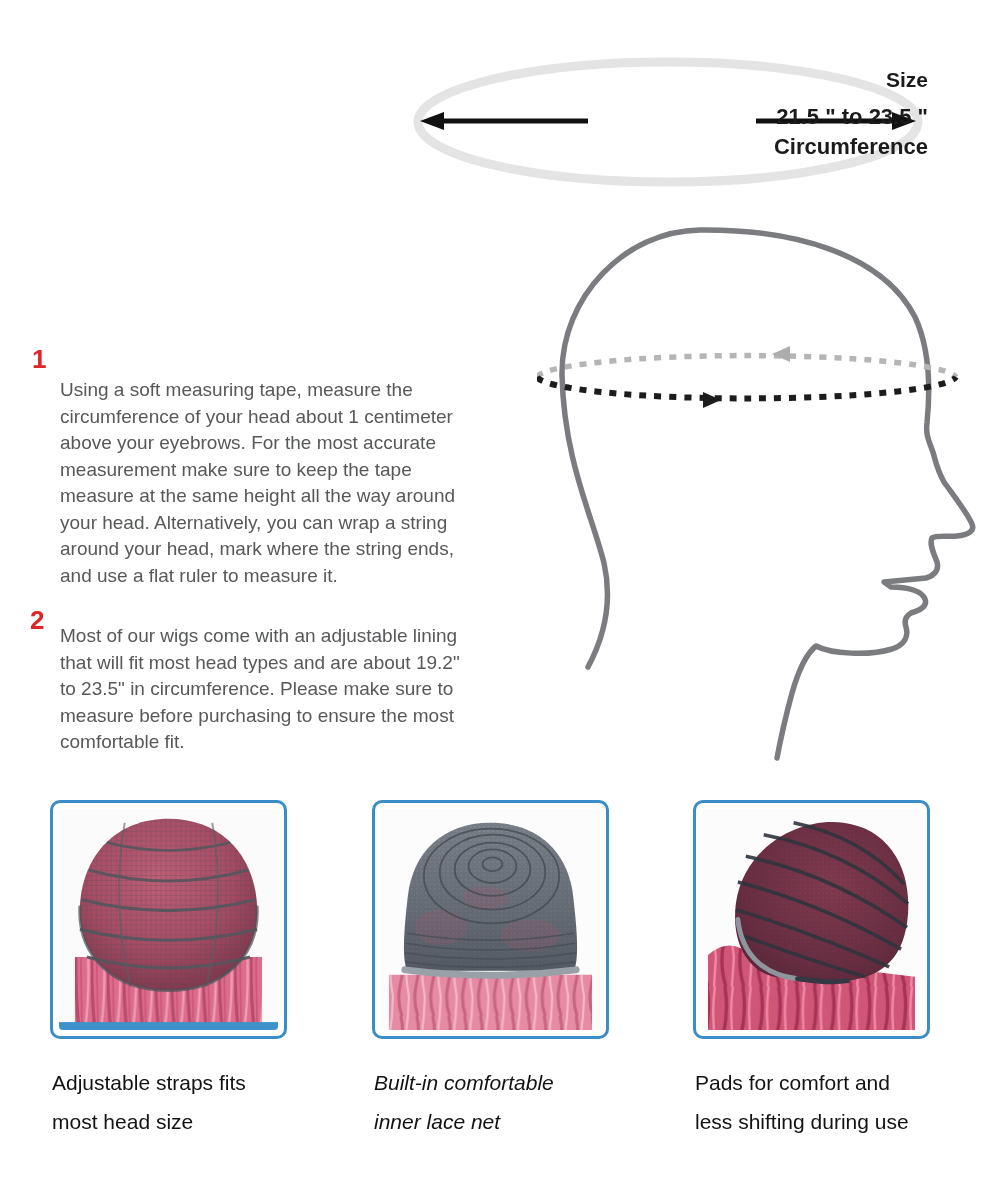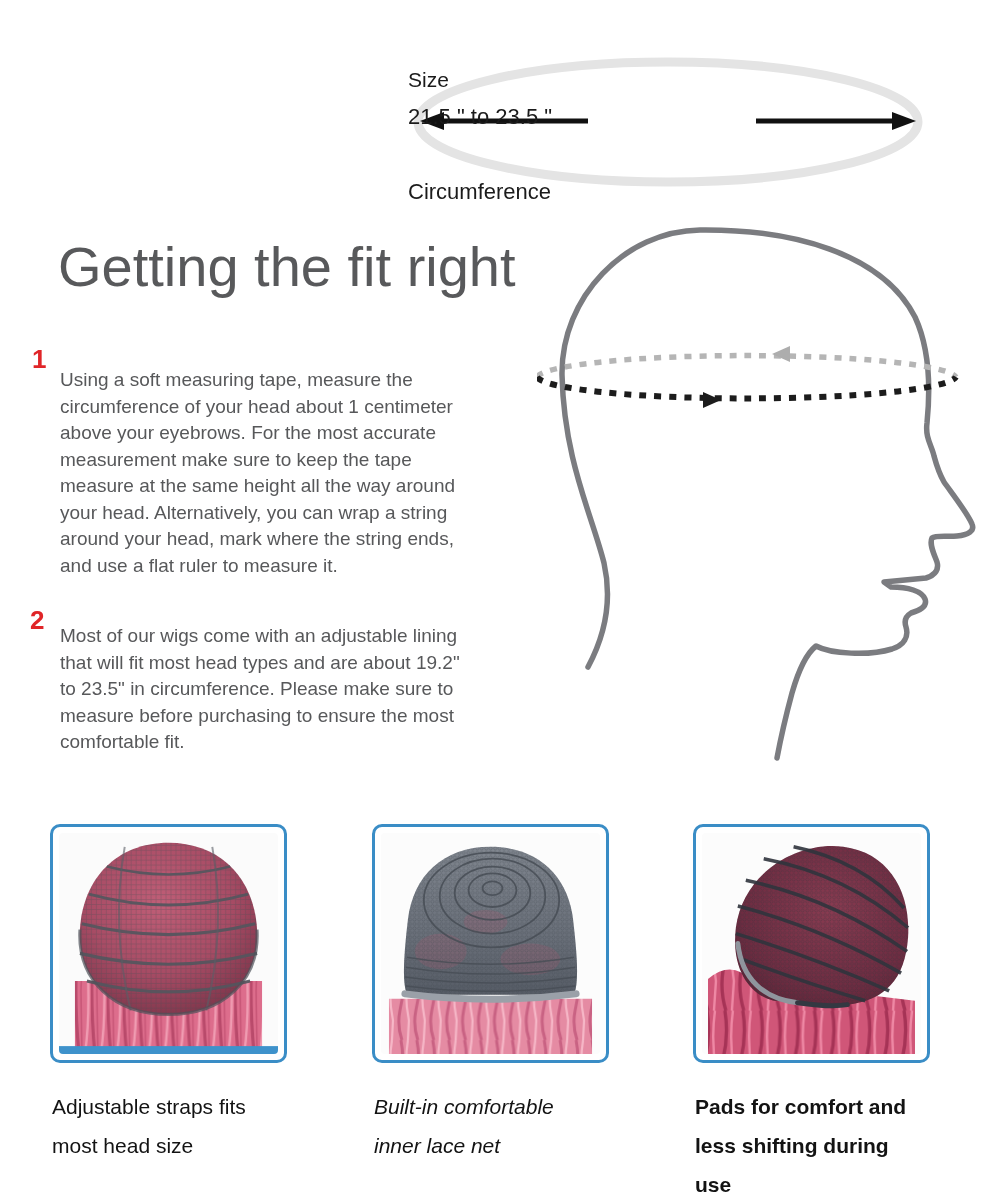--- a/index.html
+++ b/index.html
@@ -2,40 +2,40 @@
 <html><head>
 <meta charset="utf-8">
 <style>
   html,body{margin:0;padding:0;background:#ffffff;}
   .page{
     position:relative;width:1000px;height:1194px;background:#ffffff;overflow:hidden;
     font-family:"Liberation Sans", sans-serif;color:#58595b;
   }
   
   .ring-svg{position:absolute;left:408px;top:52px;width:520px;height:140px;}
-  .ring-label{position:absolute;left:408px;width:520px;text-align:left;color:#1b1b1b;}
+  .ring-label{position:absolute;left:408px;width:520px;text-align:right;color:#1b1b1b;font-weight:bold;}
   .lbl-size{top:68px;font-size:21px;}
   .lbl-range{top:104px;font-size:22px;}
-  .lbl-circ{top:134px;font-size:22px;margin-top:45px;}
+  .lbl-circ{top:134px;font-size:22px;}
   
   .title{position:absolute;left:58px;top:237px;margin:0;font-size:56px;line-height:60px;
     font-weight:400;color:#58595b;letter-spacing:0px;}
   
   .step-num{position:absolute;font-size:26px;font-weight:bold;color:#e02528;line-height:26px;}
   .step-num.n1{left:32px;top:346px;}
   .step-num.n2{left:30px;top:607px;}
   .step-text{position:absolute;left:60px;width:455px;font-size:19px;line-height:26.5px;
     color:#57585a;white-space:pre-line;}
-  .step-text.t1{top:333px;margin-top:34px;}
+  .step-text.t1{top:343px;margin-top:34px;}
   .step-text.t2{top:604px;}
   
   .head-svg{position:absolute;left:537px;top:225px;width:458px;height:560px;}
   
-  .feature{position:absolute;top:824px;width:237px;}
-  .feature.f1{left:50px;} .feature.f2{left:372px;font-style:italic;} .feature.f3{left:693px;font-weight:bold;}
+  .feature{position:absolute;top:800px;width:237px;}
+  .feature.f1{left:50px;} .feature.f2{left:372px;font-style:italic;} .feature.f3{left:693px;}
   .card{box-sizing:border-box;width:237px;height:239px;border:3px solid #3a8dc6;
     border-radius:10px;background:#ffffff;padding:6px;}
   .card svg{display:block;width:100%;height:100%;border-radius:4px;}
   .feature-caption{margin-top:24px;margin-left:2px;font-size:21px;line-height:39px;
     color:#131313;white-space:pre-line;}
 </style>
 </head>
 <body>
 
 <div class="page">
@@ -46,21 +46,20 @@
       <line x1="30" y1="69" x2="180" y2="69" stroke="#111111" stroke-width="5"></line>
       <polygon points="12,69 36,60 36,78" fill="#111111"></polygon>
       <line x1="348" y1="69" x2="490" y2="69" stroke="#111111" stroke-width="5"></line>
       <polygon points="508,69 484,60 484,78" fill="#111111"></polygon>
     </g>
   </svg>
   <div class="ring-label lbl-size">Size</div>
   <div class="ring-label lbl-range">21.5 " to 23.5 "</div>
   <div class="ring-label lbl-circ">Circumference</div>
 
-  <h1 class="title">Getting the fit right</h1>
 
   <span class="step-num n1">1</span>
   <p class="step-text t1">Using a soft measuring tape, measure the
 circumference of your head about 1 centimeter
 above your eyebrows. For the most accurate
 measurement make sure to keep the tape
 measure at the same height all the way around
 your head. Alternatively, you can wrap a string
 around your head, mark where the string ends,
 and use a flat ruler to measure it.</p>

